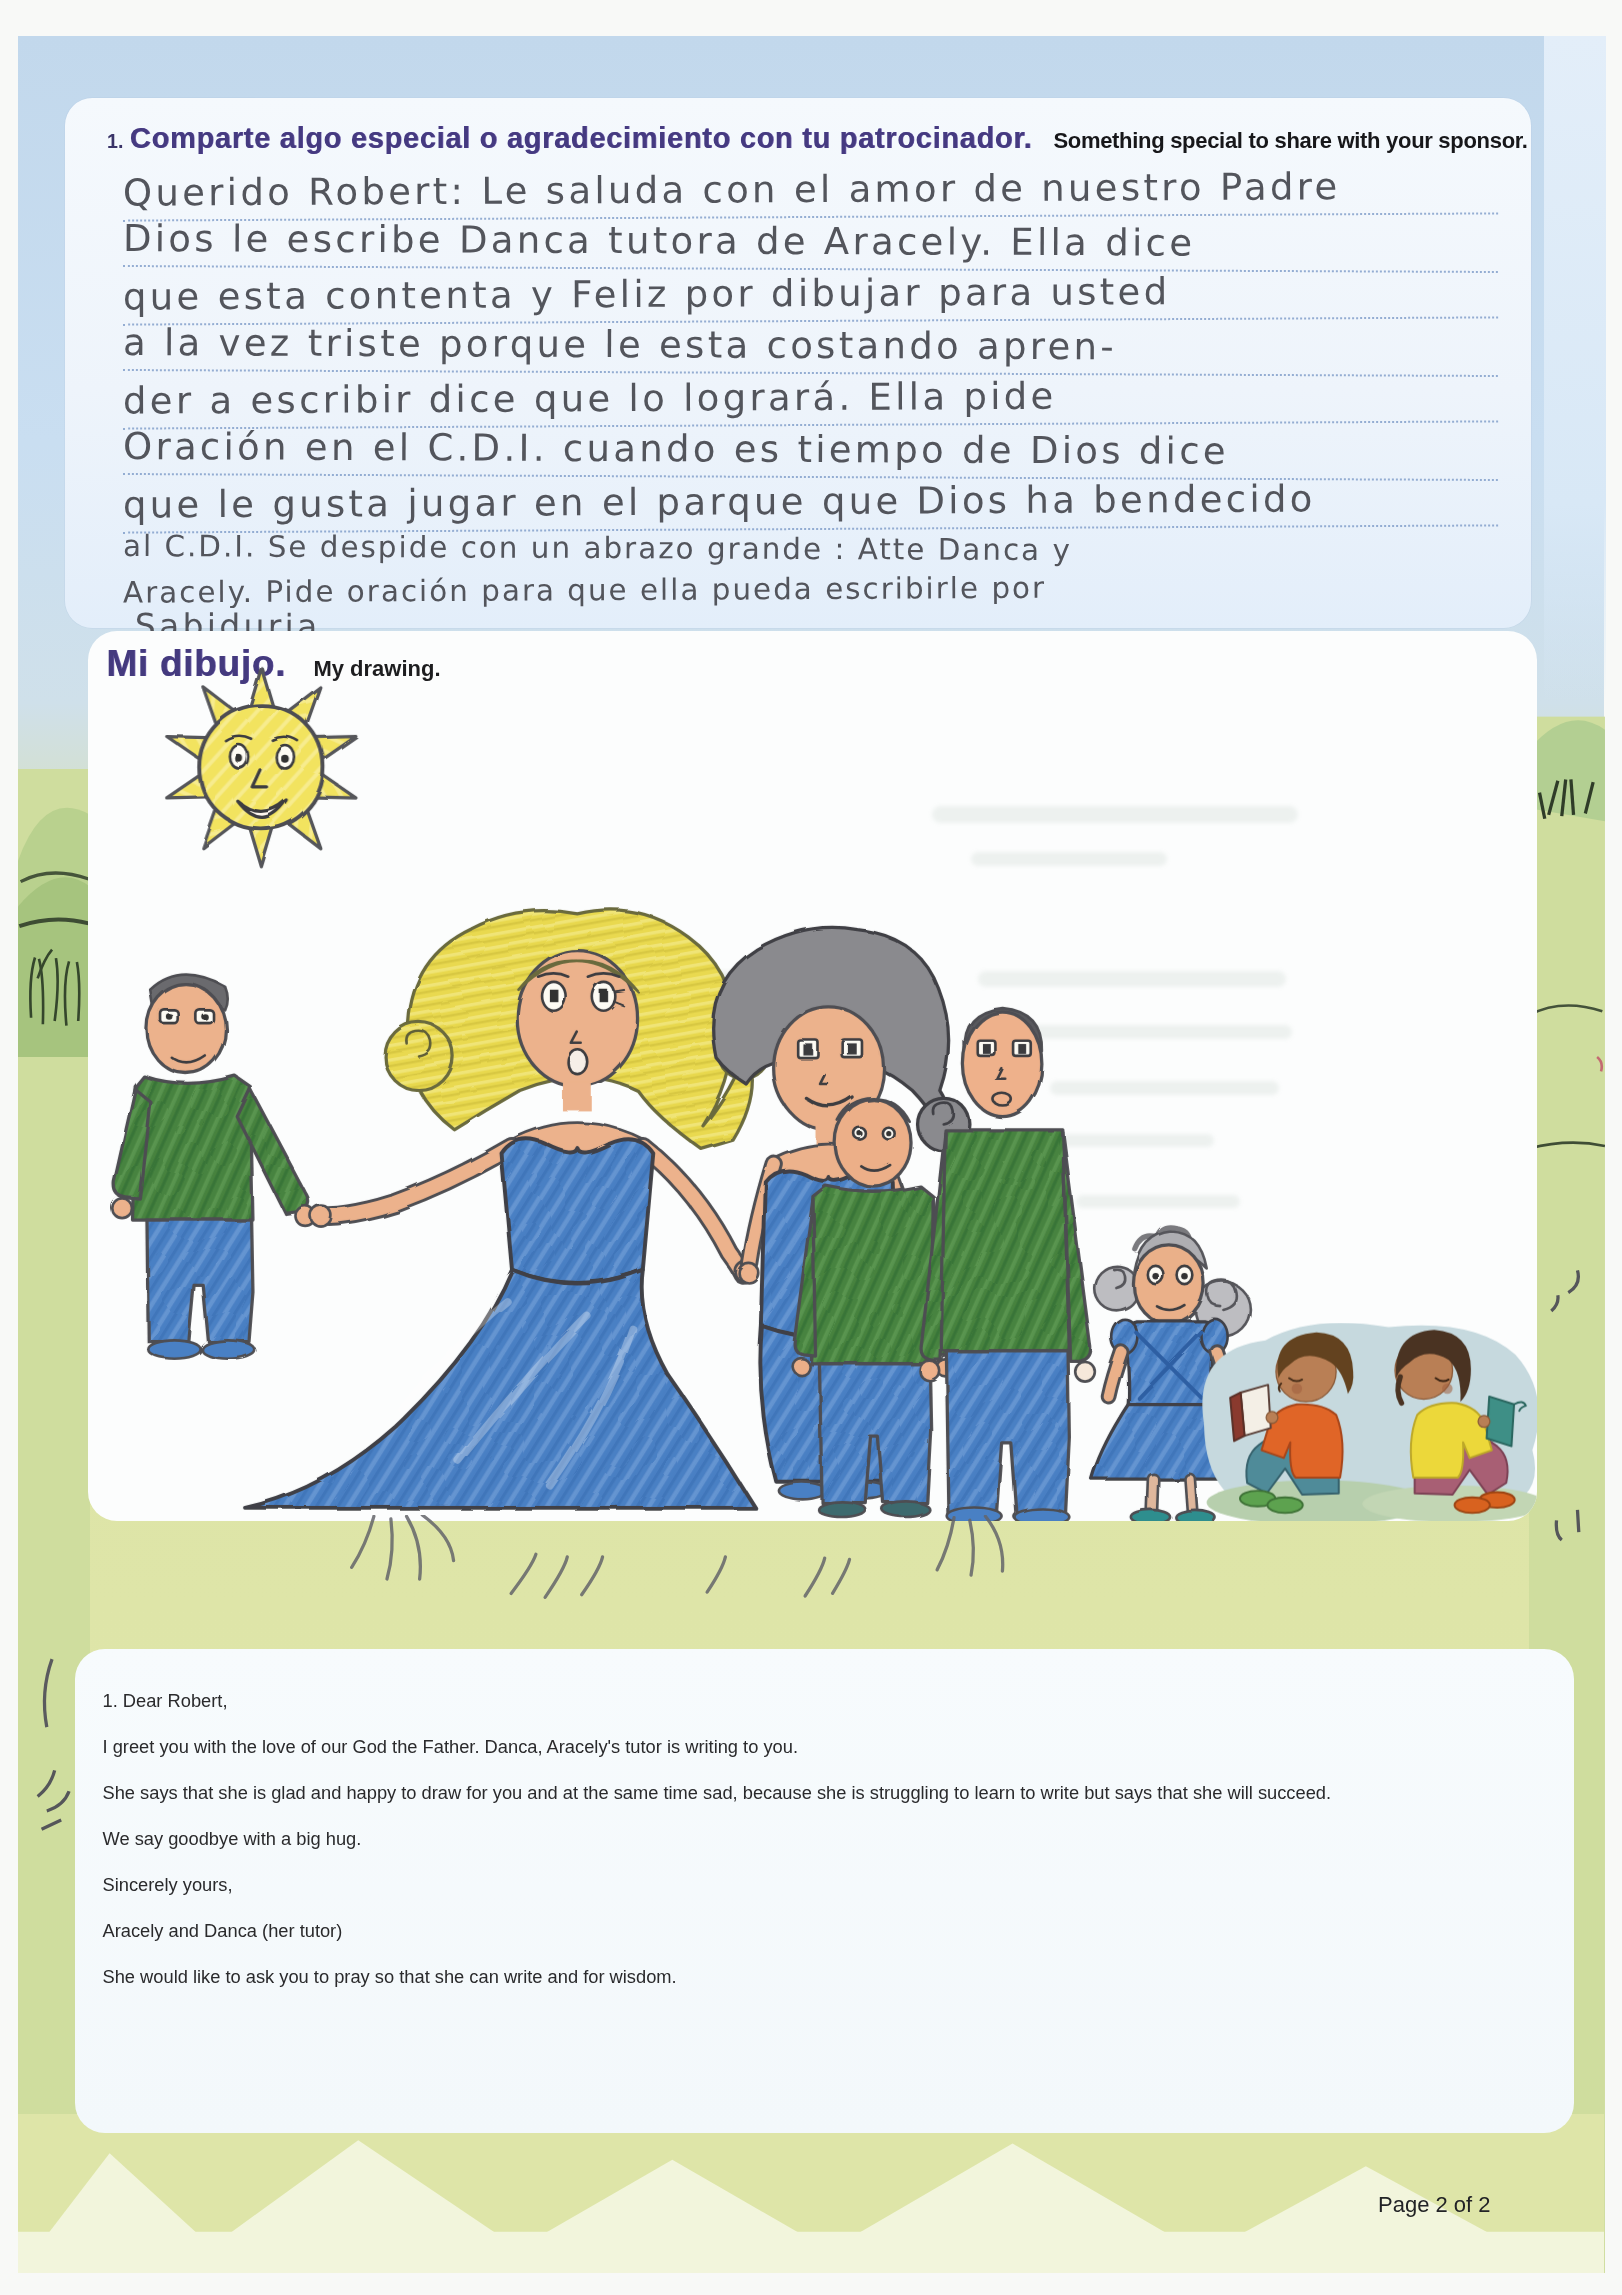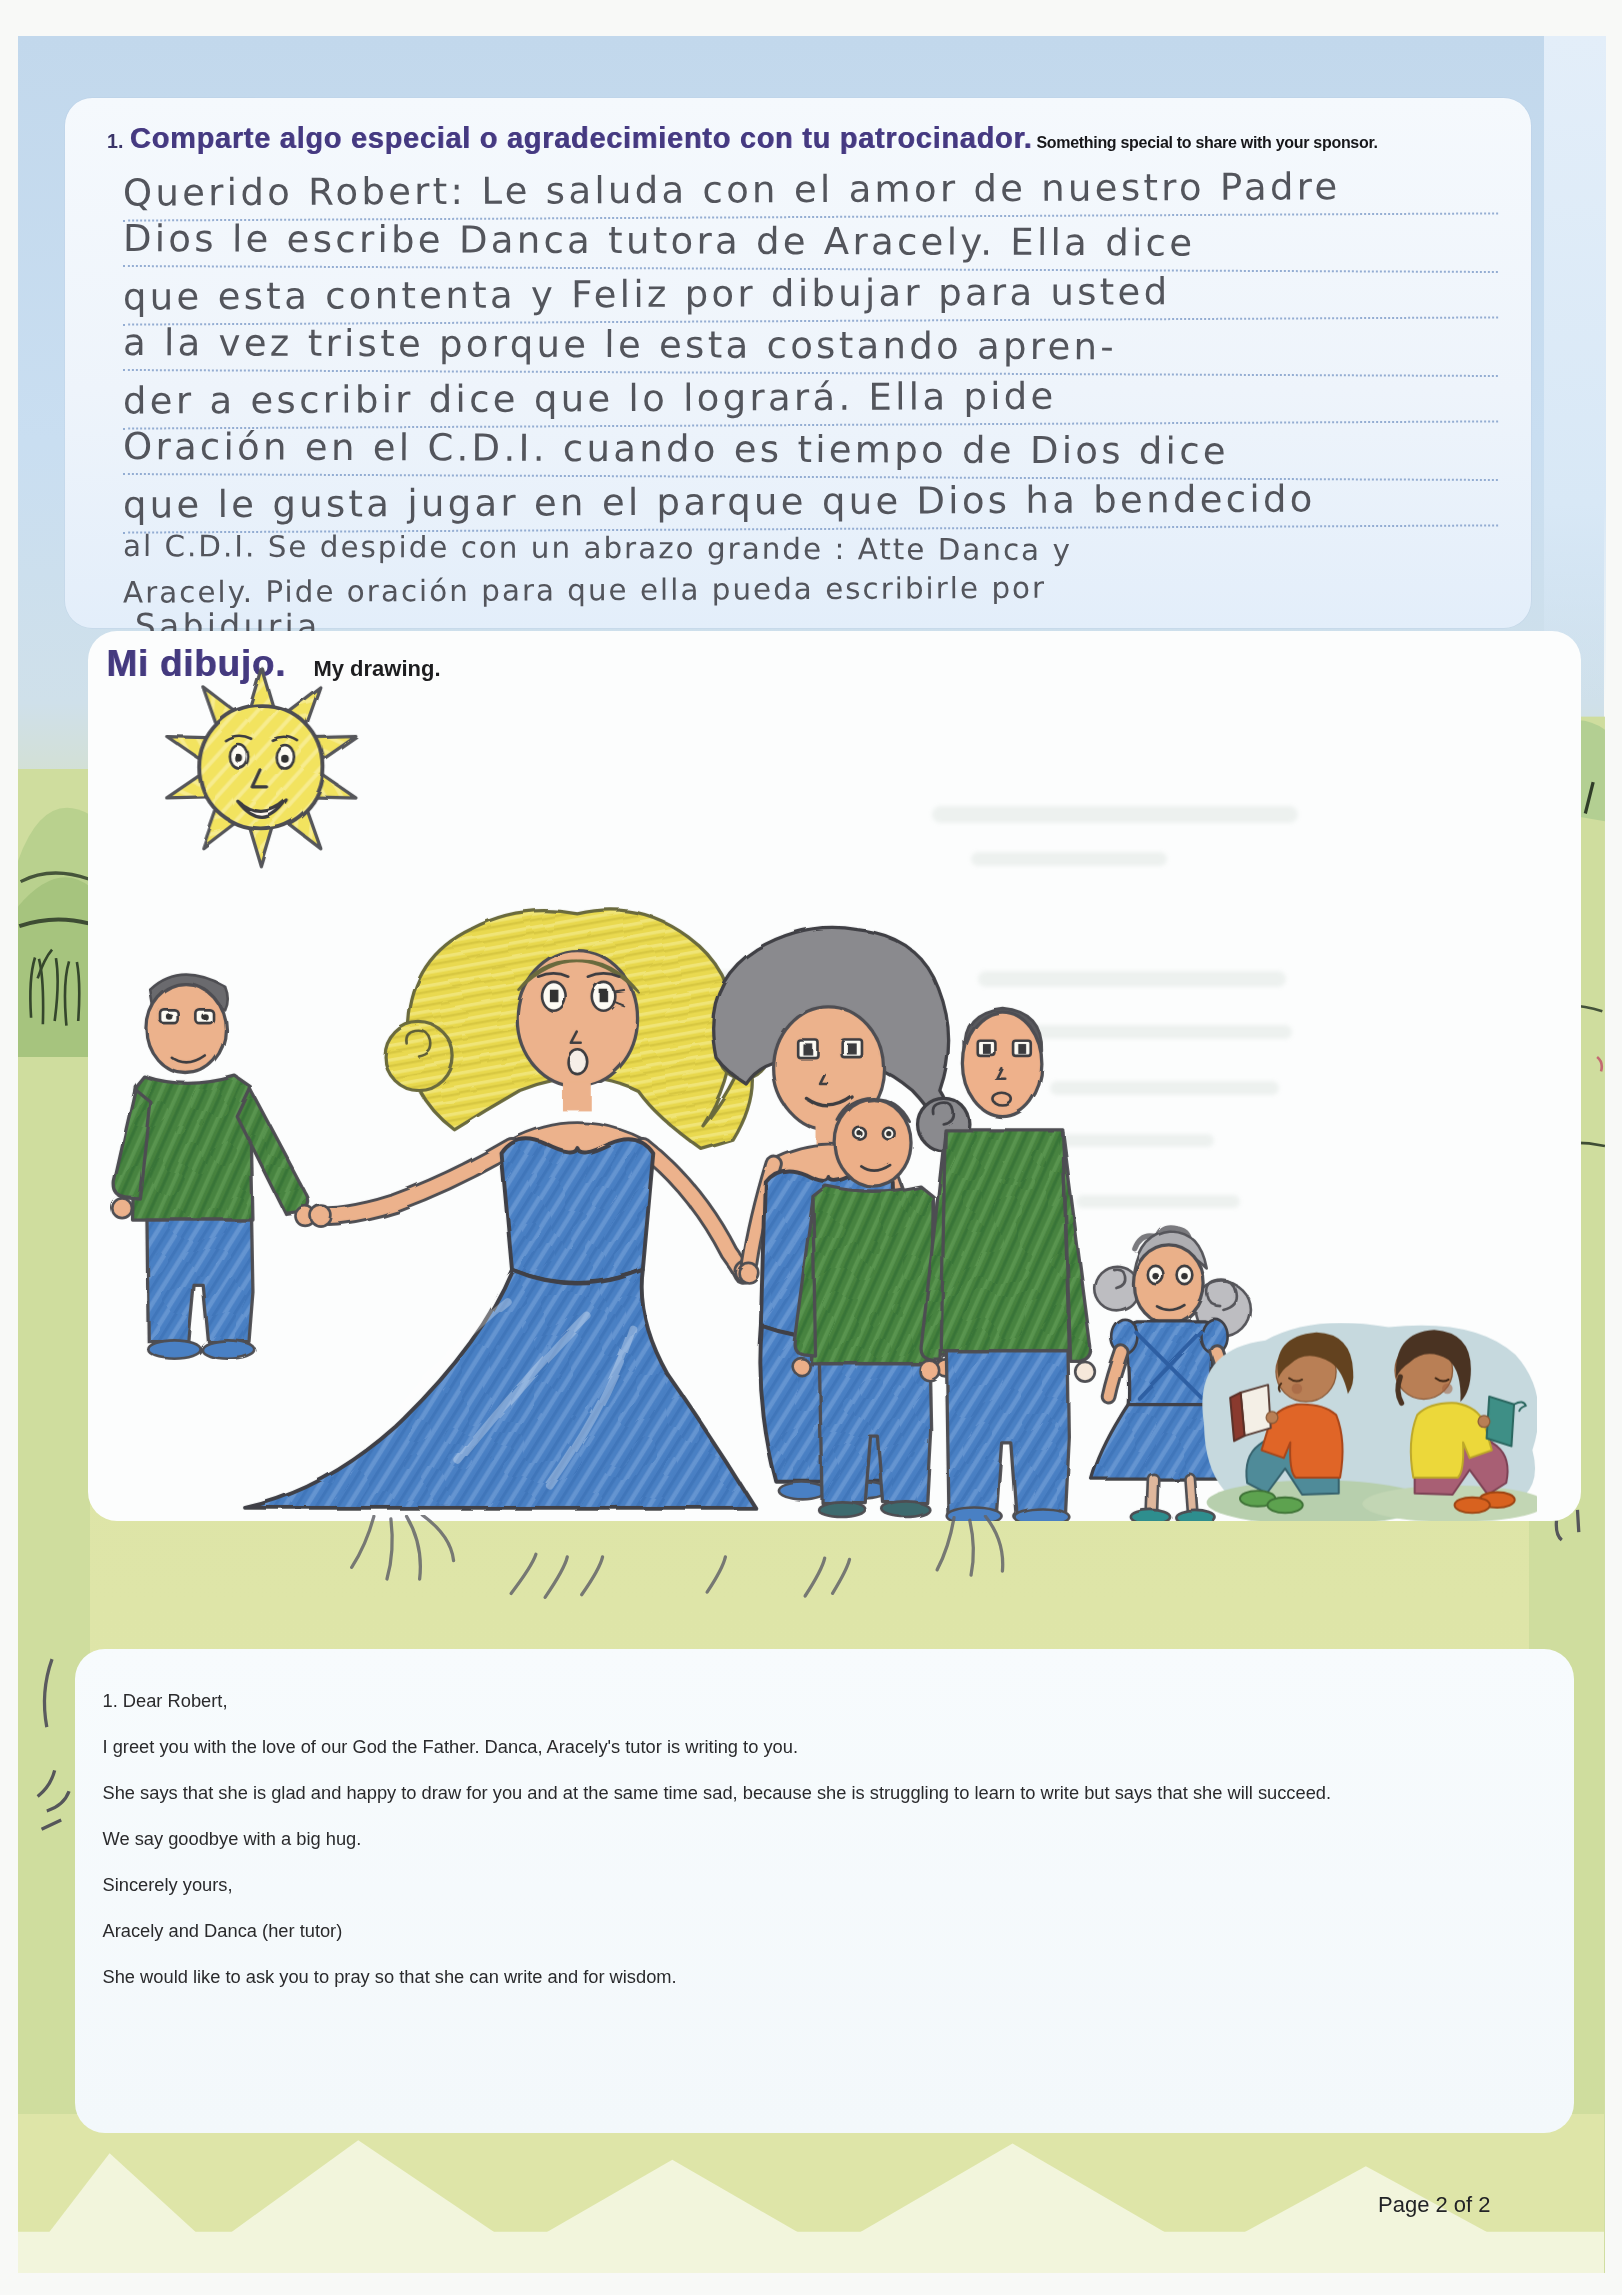--- a/index.html
+++ b/index.html
@@ -12,34 +12,34 @@
     background:linear-gradient(180deg,#e3eef9,#d8e8f6 70%,rgba(216,232,246,0));}
 
   
   .writing-panel{position:absolute;left:65px;top:98px;width:1466px;height:530px;
     background:linear-gradient(180deg,#f5f9fd 0%,#eef4fb 55%,#e3eefa 100%);
     border-radius:27.5px;box-shadow:0 0 0 0.7px rgba(180,200,225,.35);}
   .sec-header{display:flex;align-items:baseline;padding:23.6px 26px 0 42px;white-space:nowrap;}
   .sec-num{font-size:19.6px;font-weight:bold;color:#3a3468;margin-right:6.5px;}
   .sec-title-es{font-size:29px;font-weight:bold;color:#453a80;letter-spacing:0.7px;
     text-shadow:0.7px 0 0 #6e5fa8;}
-  .sec-title-en{font-size:16px;font-weight:600;color:#17171a;margin-left:4px;
+  .sec-title-en{font-size:22px;font-weight:600;color:#17171a;margin-left:21px;
     letter-spacing:-0.3px;text-align:right;}
   .handwriting{padding:11.8px 33px 0 58px;}
   .hw-line{font-family:"DejaVu Sans", sans-serif;font-size:37px;color:#53555c;
     letter-spacing:3.3px;height:50px;line-height:47px;white-space:nowrap;
     border-bottom:2px dotted rgba(125,155,200,.8);}
   .hw-line:nth-child(even){transform:rotate(.25deg);}
   .hw-line:nth-child(odd){transform:rotate(-.3deg);}
   .hw-line:nth-child(8),.hw-line:nth-child(9){font-size:29.4px;height:40px;line-height:38px;border-bottom:none;letter-spacing:2px;}
   .hw-line:nth-child(10){font-size:33px;height:39px;line-height:37px;border-bottom:none;padding-left:11.8px;}
 
   
   .drawing-panel{position:absolute;left:88px;top:631px;width:1449px;height:890px;
-    background:#fcfdfd;border-radius:29px;overflow:hidden;padding-left:44px;}
+    background:#fcfdfd;border-radius:29px;overflow:hidden;}
   .drawing-header{position:absolute;left:18.3px;top:11.8px;display:flex;align-items:baseline;}
   .dr-es{font-size:37px;font-weight:bold;color:#443a7e;letter-spacing:0.7px;text-shadow:0.7px 0 0 #6e5fa8;}
   .dr-en{font-size:22px;font-weight:600;color:#1d1d1f;margin-left:27.5px;}
   .ghost{position:absolute;border-radius:9.2px;background:rgba(110,140,115,.10);filter:blur(2px);}
   .child-drawing{position:absolute;left:0;top:0;}
 
   
   .translation-panel{position:absolute;left:75px;top:1649px;width:1499px;height:484px;
     background:linear-gradient(180deg,#f7fbfd,#f3f8fb);border-radius:30px;}
   .paras{padding:39px 31px 0 27.5px;}

